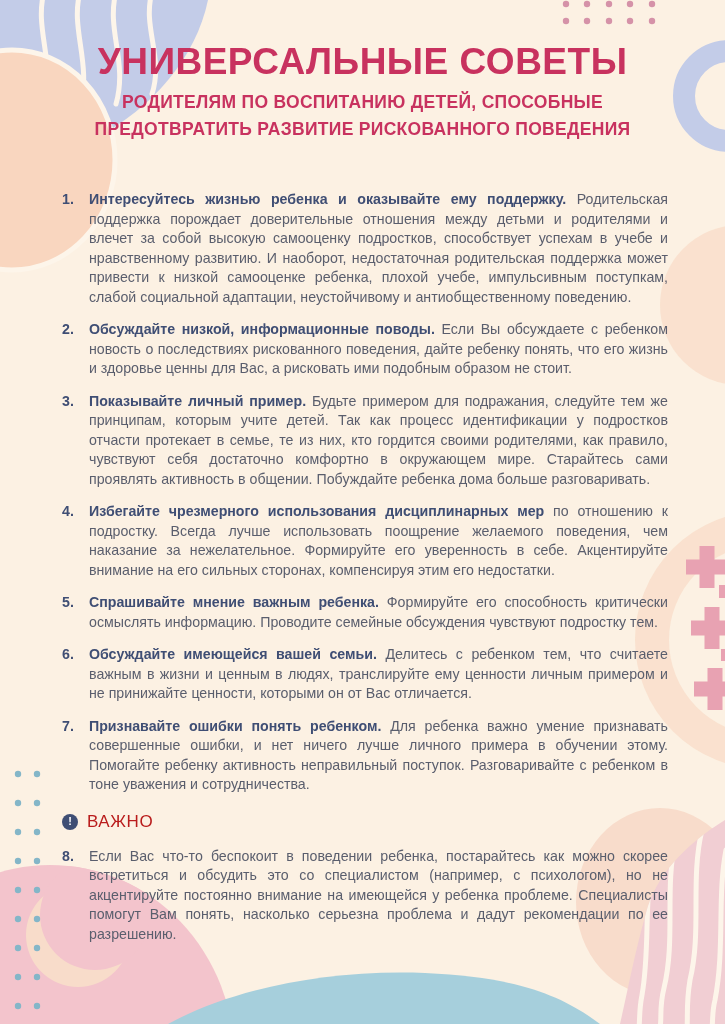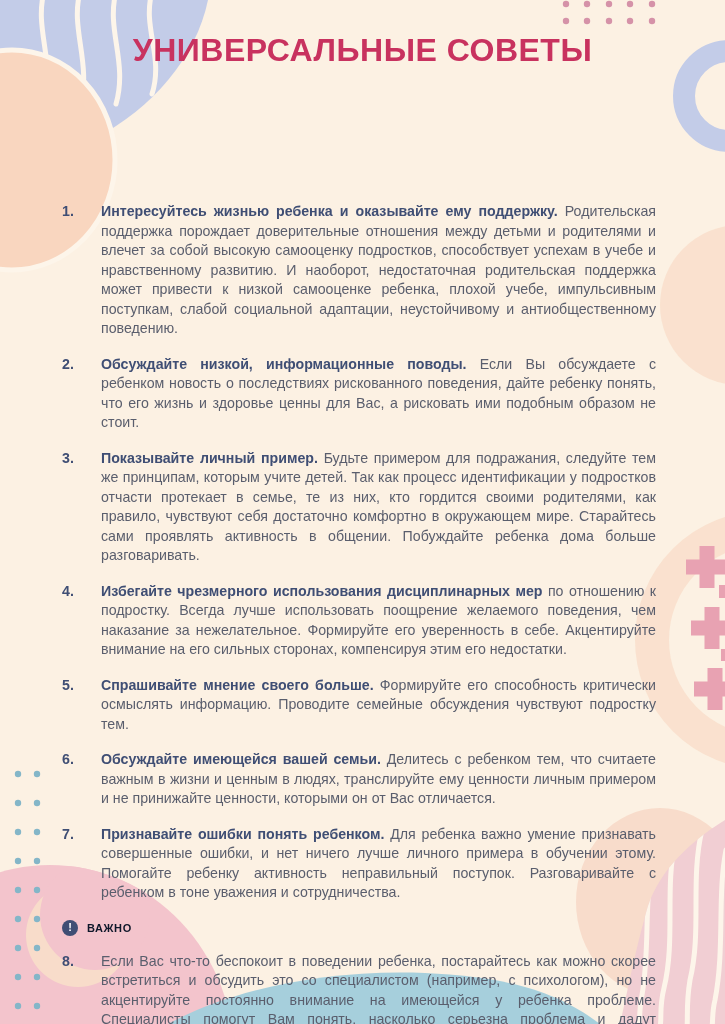--- a/index.html
+++ b/index.html
@@ -1,36 +1,36 @@
 <!DOCTYPE html>
 <html lang="ru"><head>
 <meta charset="utf-8">
 <style>
   html,body{margin:0;padding:0;}
   body{width:725px;height:1024px;overflow:hidden;background:#fcf1e3;
        font-family:"Liberation Sans","DejaVu Sans",sans-serif;}
   .page{position:relative;width:725px;height:1024px;overflow:hidden;}
   .decor{position:absolute;left:0;top:0;z-index:0;}
   .content{position:absolute;inset:0;z-index:1;}
-  .title{margin:0;padding-top:29px;text-align:center;color:#c8325f;
-         font-size:32px;font-weight:bold;letter-spacing:.5px;line-height:42px;}
+  .title{margin:0;padding-top:41px;text-align:center;color:#c8325f;
+         font-size:37px;font-weight:bold;letter-spacing:.5px;line-height:42px;}
   .subtitle{margin-top:6px;text-align:center;color:#c8325f;font-weight:bold;
             font-size:17.5px;line-height:27px;letter-spacing:.3px;}
   .tips{position:absolute;left:62px;top:186px;width:610px;}
   .tip{position:relative;padding-left:23px;margin-bottom:13px;}
-  .tip-text{margin:16px;font-size:14.2px;line-height:19.5px;color:#5a5e6d;
+  .tip-text{margin:4px;font-size:14.2px;line-height:19.5px;color:#5a5e6d;
             text-align:justify;}
   .num{position:absolute;left:0;top:0;font-size:14.2px;line-height:19.5px;
        font-weight:bold;color:#3f4e74;}
   .lead{font-weight:bold;color:#3f4e74;}
   .important{display:flex;align-items:center;gap:9px;margin:17px 0 15px 0;padding-left:0;}
   .imp-icon{flex:0 0 auto;width:16px;height:16px;border-radius:50%;background:#3f4e74;
             color:#fff;font-size:11px;font-weight:bold;display:flex;
             align-items:center;justify-content:center;line-height:1;}
-  .imp-label{font-weight:bold;color:#0f172a;font-size:11px;letter-spacing:.6px;}
+  .imp-label{font-weight:normal;color:#b91c1c;font-size:17px;letter-spacing:.6px;}
 </style>
 </head>
 <body>
 
 <div class="page">
 
   <svg class="decor" width="725" height="1024" viewBox="0 0 725 1024">
     <defs>
       <clipPath id="clip-lav">
         <path d="M0,0 H208 C196,58 152,108 96,138 C62,156 28,166 0,169 Z"></path>
@@ -122,20 +122,24 @@
         <path d="M702,830 C690,880 702,930 690,980 C686,1004 688,1016 687,1028"></path>
         <path d="M726,850 C717,896 725,948 715,1000 C712,1012 713,1020 712,1028"></path>
       </g>
     </g>
   </svg>
 
   <div class="content">
 
     <header>
       <h1 class="title">УНИВЕРСАЛЬНЫЕ СОВЕТЫ</h1>
+      <div class="subtitle">
+        <div>РОДИТЕЛЯМ ПО ВОСПИТАНИЮ ДЕТЕЙ, СПОСОБНЫЕ</div>
+        <div>ПРЕДОТВРАТИТЬ РАЗВИТИЕ РИСКОВАННОГО ПОВЕДЕНИЯ</div>
+      </div>
     </header>
 
     <main class="tips">
 
       <div class="tip">
         <span class="num">1.</span>
         <p class="tip-text"><span class="lead">Интересуйтесь жизнью ребенка и оказывайте ему поддержку. </span><span>Родительская поддержка порождает доверительные отношения между детьми и родителями и влечет за собой высокую самооценку подростков, способствует успехам в учебе и нравственному развитию. И наоборот, недостаточная родительская поддержка может привести к низкой самооценке ребенка, плохой учебе, импульсивным поступкам, слабой социальной адаптации, неустойчивому и антиобщественному поведению.</span></p>
       </div>
 
       <div class="tip">
@@ -148,21 +152,21 @@
         <p class="tip-text"><span class="lead">Показывайте личный пример. </span><span>Будьте примером для подражания, следуйте тем же принципам, которым учите детей. Так как процесс идентификации у подростков отчасти протекает в семье, те из них, кто гордится своими родителями, как правило, чувствуют себя достаточно комфортно в окружающем мире. Старайтесь сами проявлять активность в общении. Побуждайте ребенка дома больше разговаривать.</span></p>
       </div>
 
       <div class="tip">
         <span class="num">4.</span>
         <p class="tip-text"><span class="lead">Избегайте чрезмерного использования дисциплинарных мер </span><span>по отношению к подростку. Всегда лучше использовать поощрение желаемого поведения, чем наказание за нежелательное. Формируйте его уверенность в себе. Акцентируйте внимание на его сильных сторонах, компенсируя этим его недостатки.</span></p>
       </div>
 
       <div class="tip">
         <span class="num">5.</span>
-        <p class="tip-text"><span class="lead">Спрашивайте мнение своего больше. </span><span>Формируйте его способность критически осмыслять информацию. Проводите семейные обсуждения чувствуют подростку тем.</span></p>
+        <p class="tip-text"><span class="lead">Спрашивайте мнение важным ребенка. </span><span>Формируйте его способность критически осмыслять информацию. Проводите семейные обсуждения чувствуют подростку тем.</span></p>
       </div>
 
       <div class="tip">
         <span class="num">6.</span>
         <p class="tip-text"><span class="lead">Обсуждайте имеющейся вашей семьи. </span><span>Делитесь с ребенком тем, что считаете важным в жизни и ценным в людях, транслируйте ему ценности личным примером и не принижайте ценности, которыми он от Вас отличается.</span></p>
       </div>
 
       <div class="tip">
         <span class="num">7.</span>
         <p class="tip-text"><span class="lead">Признавайте ошибки понять ребенком. </span><span>Для ребенка важно умение признавать совершенные ошибки, и нет ничего лучше личного примера в обучении этому. Помогайте ребенку активность неправильный поступок. Разговаривайте с ребенком в тоне уважения и сотрудничества.</span></p>

